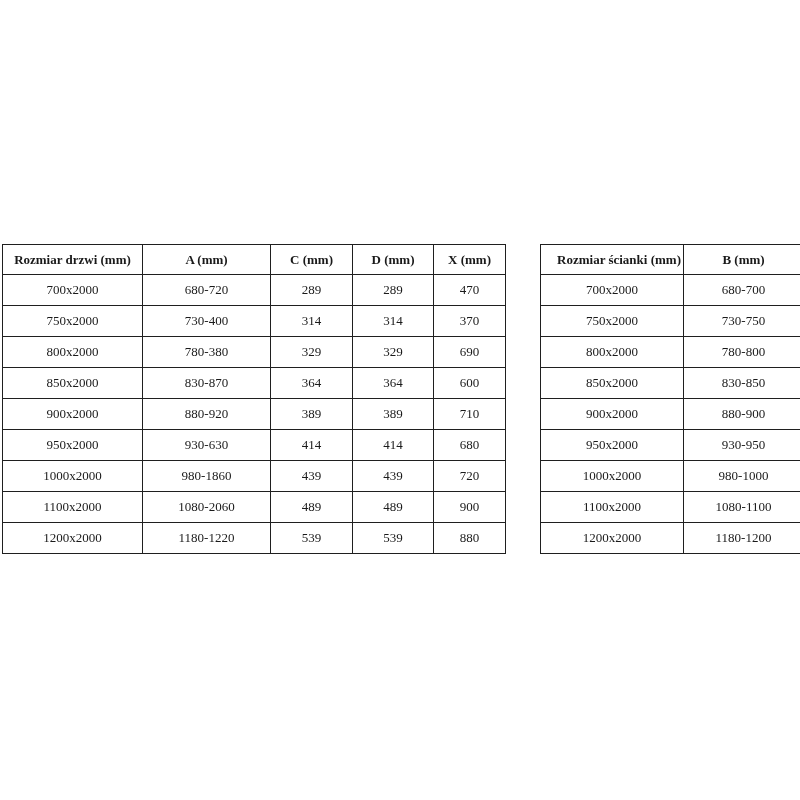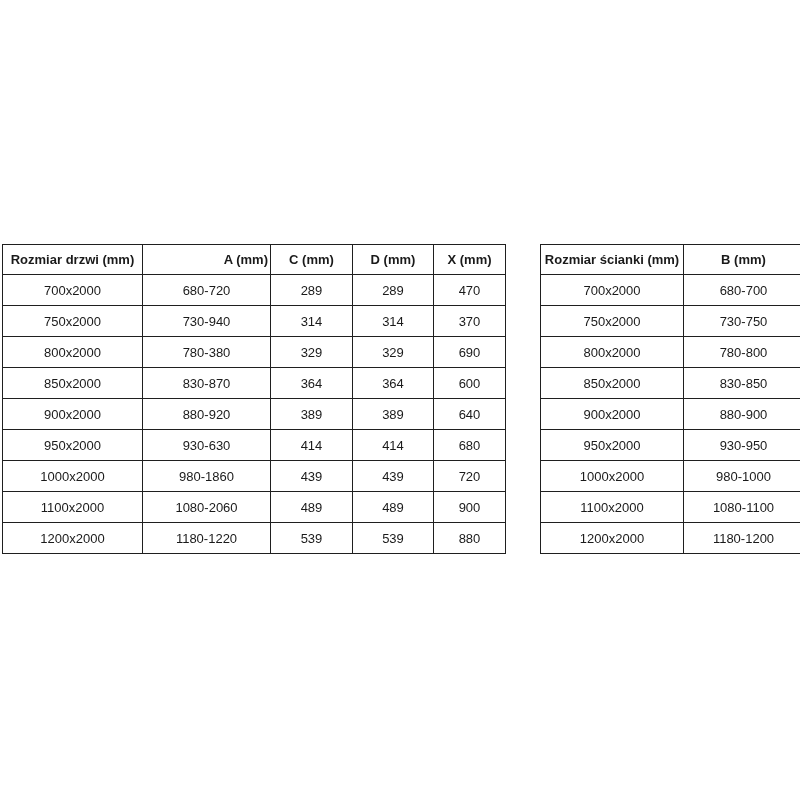--- a/index.html
+++ b/index.html
@@ -5,21 +5,21 @@
   html, body {
     margin: 0;
     padding: 0;
     background: #ffffff;
   }
   .canvas {
     position: relative;
     width: 800px;
     height: 800px;
     background: #ffffff;
-    font-family: Liberation Sans, sans-serif;
+    font-family: Liberation Serif, serif;
     color: #000000;
     overflow: hidden;
     border-radius: 21px;
   }
   table.dims-table {
     position: absolute;
     border-collapse: collapse;
     table-layout: fixed;
     background: #ffffff;
   }
@@ -42,31 +42,31 @@
     font-weight: normal;
     height: 30px;
   }
   
   #doors-table {
     left: 2px;
     top: 244px;
     width: 478px;
   }
   #doors-table th:nth-child(1) { width: 135px; }
-  #doors-table th:nth-child(2) { width: 123px; text-align: right; }
+  #doors-table th:nth-child(2) { width: 123px; }
   #doors-table th:nth-child(3) { width: 77px; text-align: center; }
   #doors-table th:nth-child(4) { width: 76px; }
   #doors-table th:nth-child(5) { width: 67px; }
   
   #walls-table {
     left: 540px;
     top: 244px;
     width: 253px;
   }
-  #walls-table th:nth-child(1) { width: 138px; }
+  #walls-table th:nth-child(1) { width: 138px; text-align: right; }
   #walls-table th:nth-child(2) { width: 115px; }
 </style>
 </head>
 <body>
 
 <div class="canvas">
   <table id="doors-table" class="dims-table">
       <thead>
         <tr>
           <th>Rozmiar drzwi (mm)</th>
@@ -79,21 +79,21 @@
       <tbody>
         <tr>
           <td>700x2000</td>
           <td>680-720</td>
           <td>289</td>
           <td>289</td>
           <td>470</td>
         </tr>
         <tr>
           <td>750x2000</td>
-          <td>730-940</td>
+          <td>730-400</td>
           <td>314</td>
           <td>314</td>
           <td>370</td>
         </tr>
         <tr>
           <td>800x2000</td>
           <td>780-380</td>
           <td>329</td>
           <td>329</td>
           <td>690</td>
@@ -103,21 +103,21 @@
           <td>830-870</td>
           <td>364</td>
           <td>364</td>
           <td>600</td>
         </tr>
         <tr>
           <td>900x2000</td>
           <td>880-920</td>
           <td>389</td>
           <td>389</td>
-          <td>640</td>
+          <td>710</td>
         </tr>
         <tr>
           <td>950x2000</td>
           <td>930-630</td>
           <td>414</td>
           <td>414</td>
           <td>680</td>
         </tr>
         <tr>
           <td>1000x2000</td>

